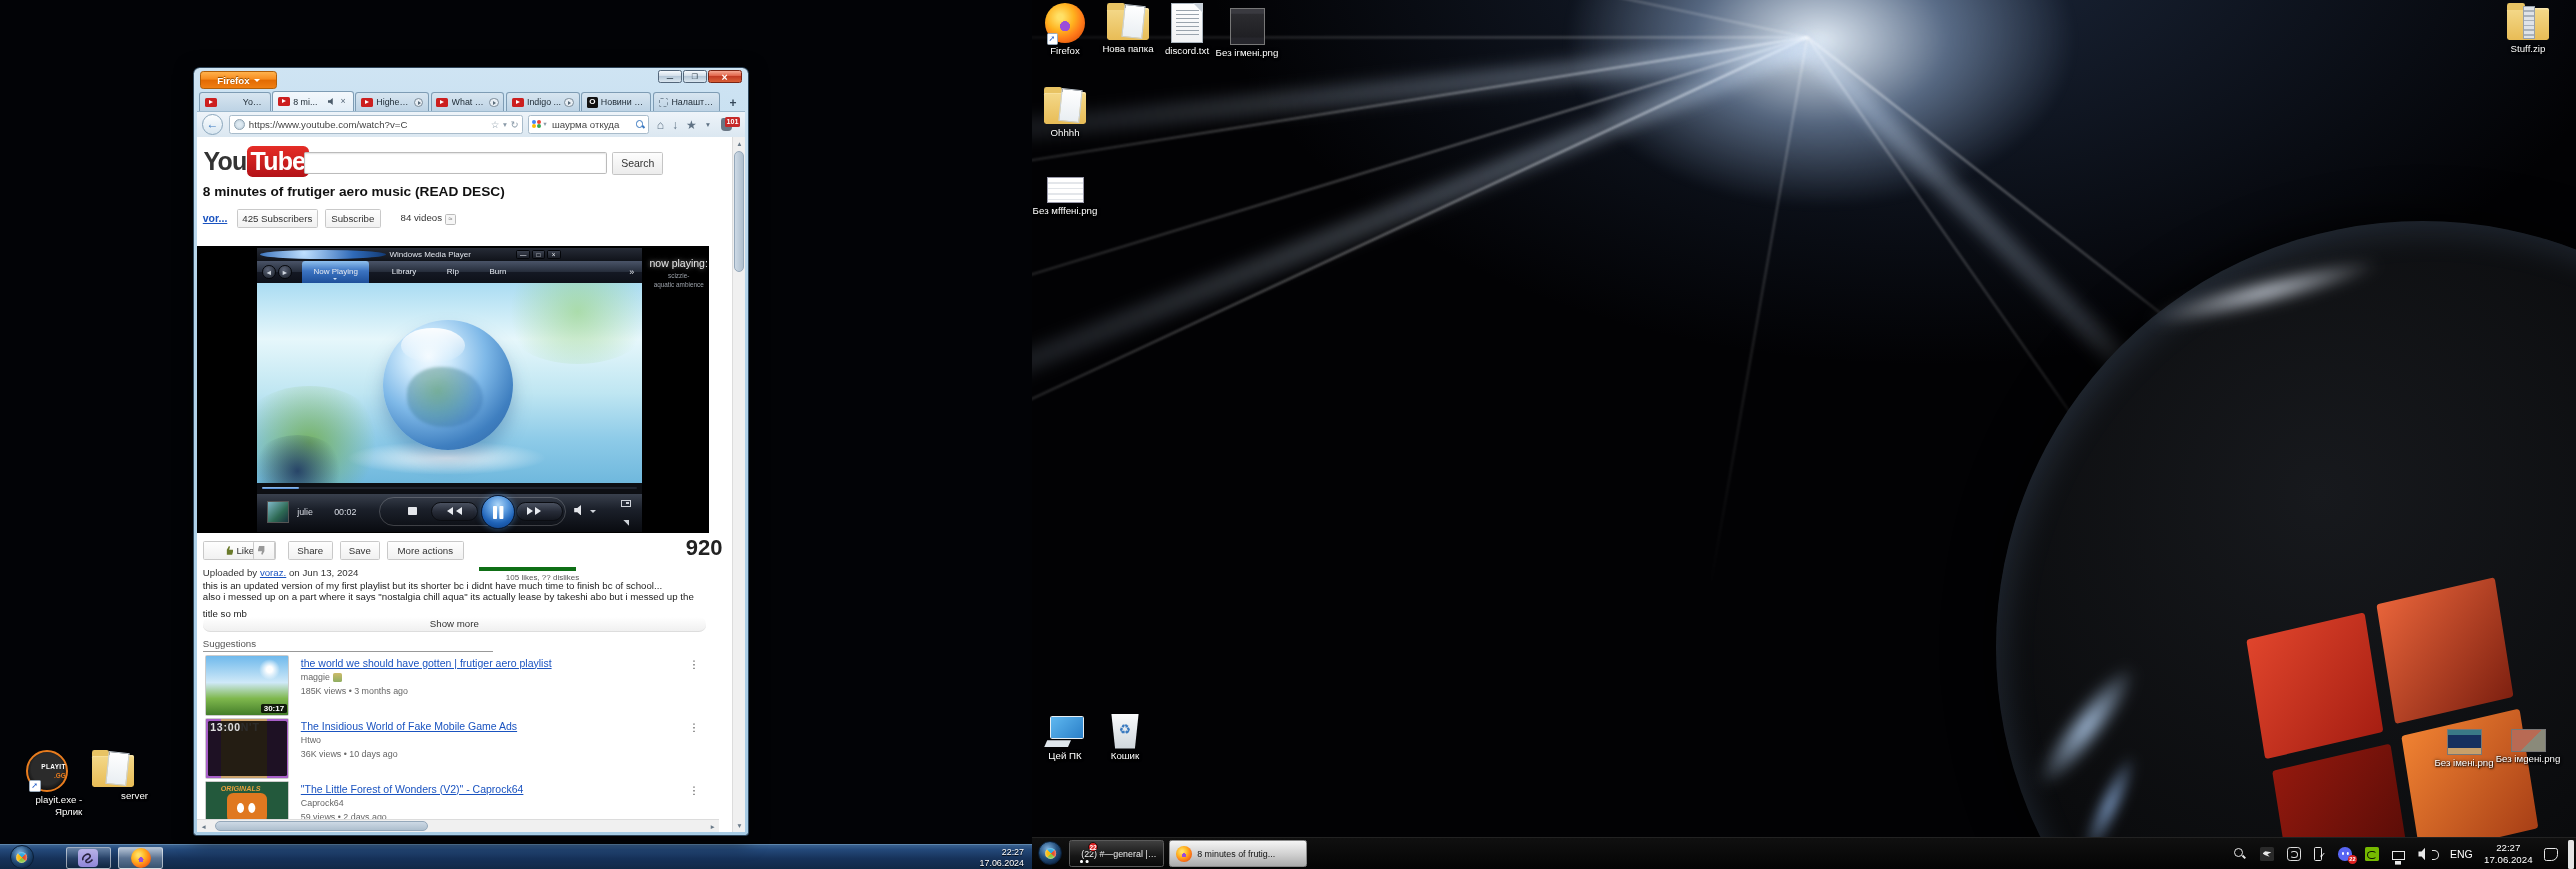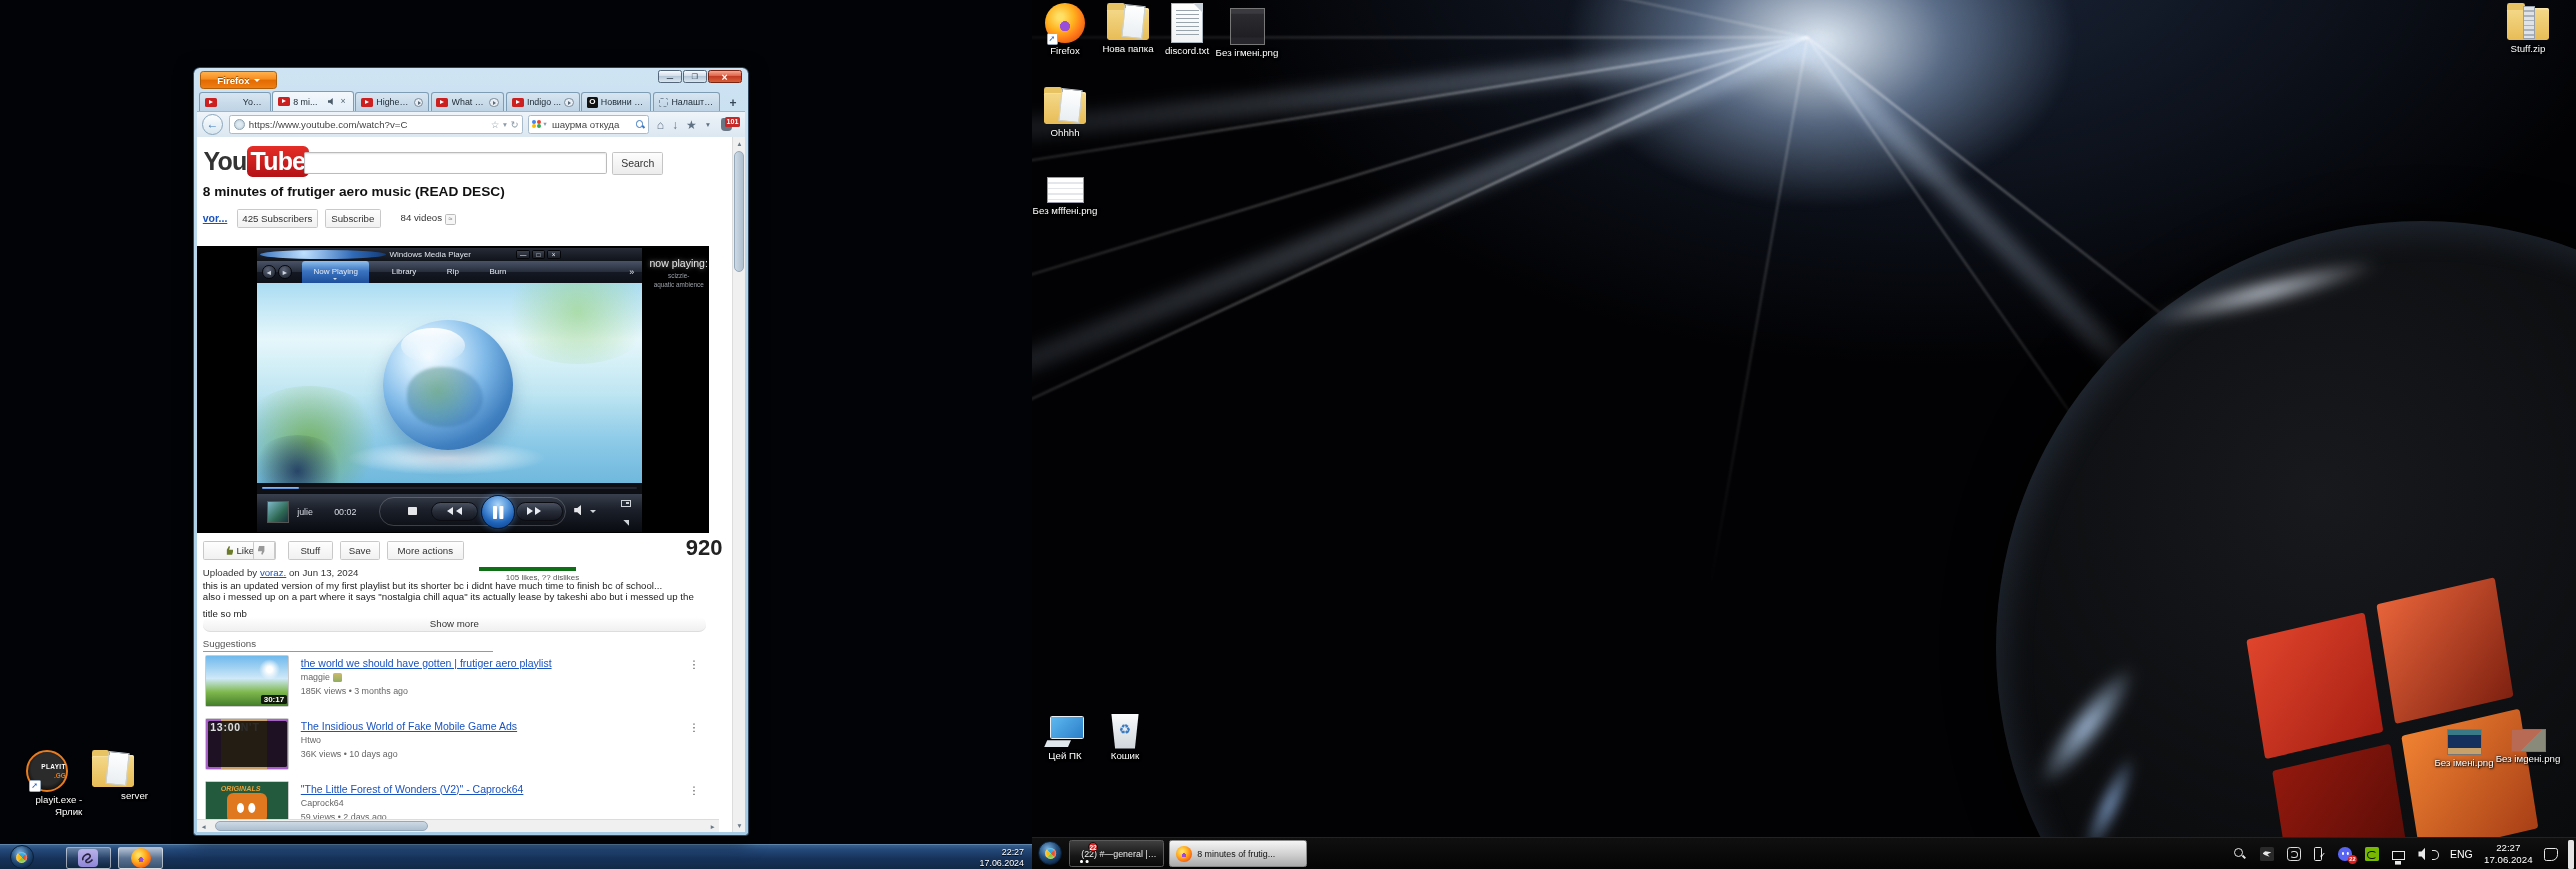--- a/index.html
+++ b/index.html
@@ -192,21 +192,21 @@
   .likes-line { position:absolute; left:233px; top:436px; width:149px; text-align:right; font-size:8px; color:#555; }
   .byline { position:absolute; left:5.6px; top:430px; font-size:9.7px; color:#333; }
   .byline a { color:#1a53c0; }
   .desc { position:absolute; left:5.6px; top:443px; width:507px; font-size:9.7px; color:#222; line-height:11.3px; }
   .desc .l3 { margin-top:5.6px; }
   .show-more { position:absolute; left:5.6px; top:480px; width:503px; height:14.5px; border-radius:7.2px;
     background:linear-gradient(180deg,#fff,#f0f0f0); border-bottom:0.8px solid #ddd; text-align:center; font-size:9.7px; color:#333; line-height:13.7px; }
   .sug-h { position:absolute; left:5.6px; top:501px; font-size:9.7px; color:#555; }
   .sug-hr { position:absolute; left:5.6px; top:514px; width:290px; border-top:0.8px solid #999; }
   .sg-item { position:absolute; left:5.6px; width:519px; height:58px; }
-  .sg-thumb { position:absolute; left:2.4px; top:0; width:84px; height:52px; border:0.8px solid #ccc; background:#888; overflow:hidden; border-radius:1.6px; }
+  .sg-thumb { position:absolute; left:2.4px; top:0; width:84px; height:61px; border:0.8px solid #ccc; background:#888; overflow:hidden; border-radius:1.6px; }
   .sg-dur { position:absolute; right:1.6px; bottom:1.6px; background:rgba(0,0,0,.82); color:#fff; font-size:8px; font-weight:bold; padding:0 2.4px; border-radius:1.6px; }
   .sg-dur:empty { display:none; }
   .sg-title { position:absolute; left:98px; top:1.6px; width:378px; color:#1a53c0; font-size:10.5px; }
   .sg-ch { position:absolute; left:98px; top:17px; color:#666; font-size:8.9px; }
   .sg-meta { position:absolute; left:98px; top:31px; color:#666; font-size:8.9px; }
   .kebab { position:absolute; right:22.5px; top:3.2px; color:#444; font-size:10.5px; letter-spacing:0; }
   .av { display:inline-block; width:8.9px; height:8.9px; background:linear-gradient(180deg,#cdbb6a,#8fae62); vertical-align:-1.6px; margin-left:3.2px; border-radius:1.6px; }
   .th1 { background:linear-gradient(180deg,#6fb9ec 0%, #cfe9f8 45%, #7fb84d 72%, #447e2a 100%); }
   .th1::before { content:""; position:absolute; right:8px; top:3.2px; width:21px; height:21px; border-radius:50%;
     background:radial-gradient(circle, #fff 20%, rgba(255,255,255,0) 70%); }
@@ -488,21 +488,21 @@
             <div class="vid-side">
               <div class="np-label">now playing:</div>
               <div class="np-l1">scizzie-</div>
               <div class="np-l2">aquatic ambience</div>
             </div>
           </div>
 
           <div class="act-row">
             <div class="yt-btn" style="left:0; width:73px;"><span class="thumb-ic"></span><span>Like</span></div>
             <div class="yt-btn" style="left:50px; width:22.5px;"><span class="thumb-ic" style="transform:rotate(180deg); background:#999;"></span></div>
-            <div class="yt-btn" style="left:85px; width:45px;">Stuff</div>
+            <div class="yt-btn" style="left:85px; width:45px;">Share</div>
             <div class="yt-btn" style="left:137px; width:40px;">Save</div>
             <div class="yt-btn" style="left:184px; width:77px;">More actions</div>
           </div>
           <div class="views-big">920</div>
           <div class="likebar"></div>
           <div class="likes-line">105 likes,  ?? dislikes</div>
 
           <div class="byline">
             <span>Uploaded by</span>
             <a href="#">voraz.</a>

